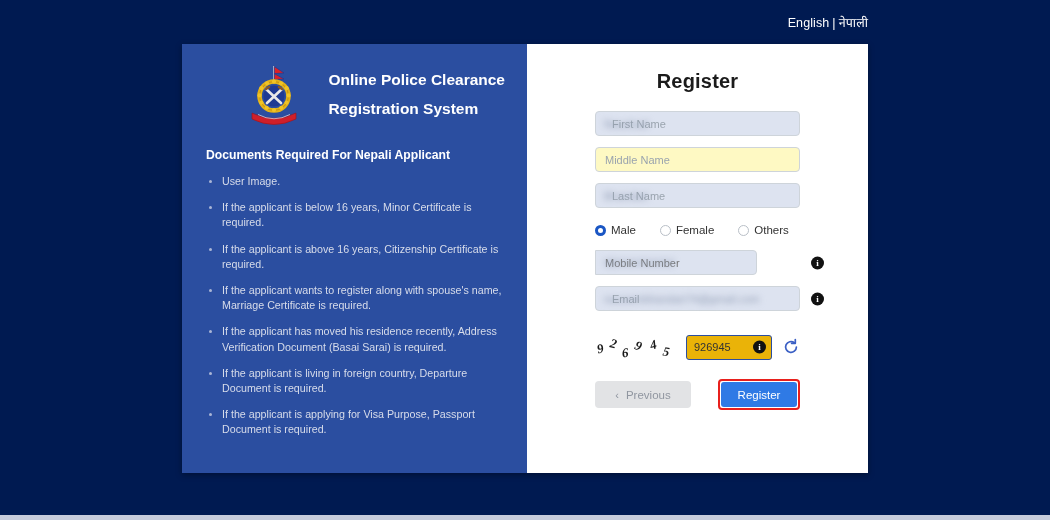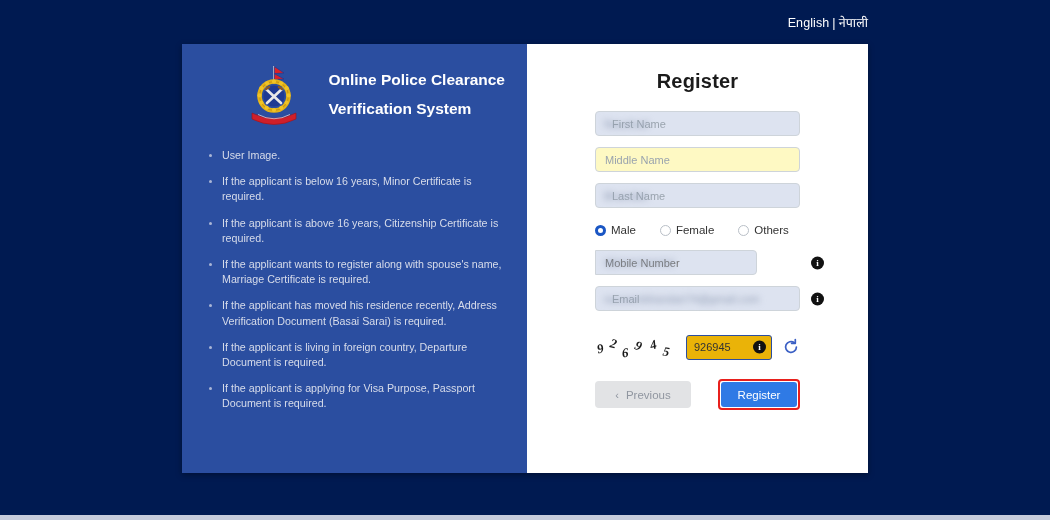--- a/index.html
+++ b/index.html
@@ -428,24 +428,25 @@
           <path d="M34 25 L19 39" stroke="#e8e8e8" stroke-width="2.6" stroke-linecap="round"></path>
           <path d="M18 25 L21 23" stroke="#8a5a22" stroke-width="2.6" stroke-linecap="round"></path>
           <path d="M34 25 L31 23" stroke="#8a5a22" stroke-width="2.6" stroke-linecap="round"></path>
 
           <path d="M4 49 Q26 60 48 49 L48 55 Q26 66 4 55 Z" fill="#cf1f2a" stroke="#9c1219" stroke-width="0.6"></path>
           <path d="M10 50.5 Q26 59 42 50.5" fill="none" stroke="#ffffff" stroke-width="0.7" opacity="0.85"></path>
         </svg>
       </div>
       <div class="brand-title">
         <span>Online Police Clearance</span>
-        <span class="line2">Verification System</span>
-      </div>
-    </div>
-
+        <span class="line2">Registration System</span>
+      </div>
+    </div>
+
+    <div class="docs-heading">Documents Required For Nepali Applicant</div>
 
     <ul class="doc-list">
       <li class="doc-item">User Image.</li>
       <li class="doc-item">If the applicant is below 16 years, Minor Certificate is required.</li>
       <li class="doc-item">If the applicant is above 16 years, Citizenship Certificate is required.</li>
       <li class="doc-item">If the applicant wants to register along with spouse's name, Marriage Certificate is required.</li>
       <li class="doc-item">If the applicant has moved his residence recently, Address Verification Document (Basai Sarai) is required.</li>
       <li class="doc-item">If the applicant is living in foreign country, Departure Document is required.</li>
       <li class="doc-item">If the applicant is applying for Visa Purpose, Passport Document is required.</li>
     </ul>

